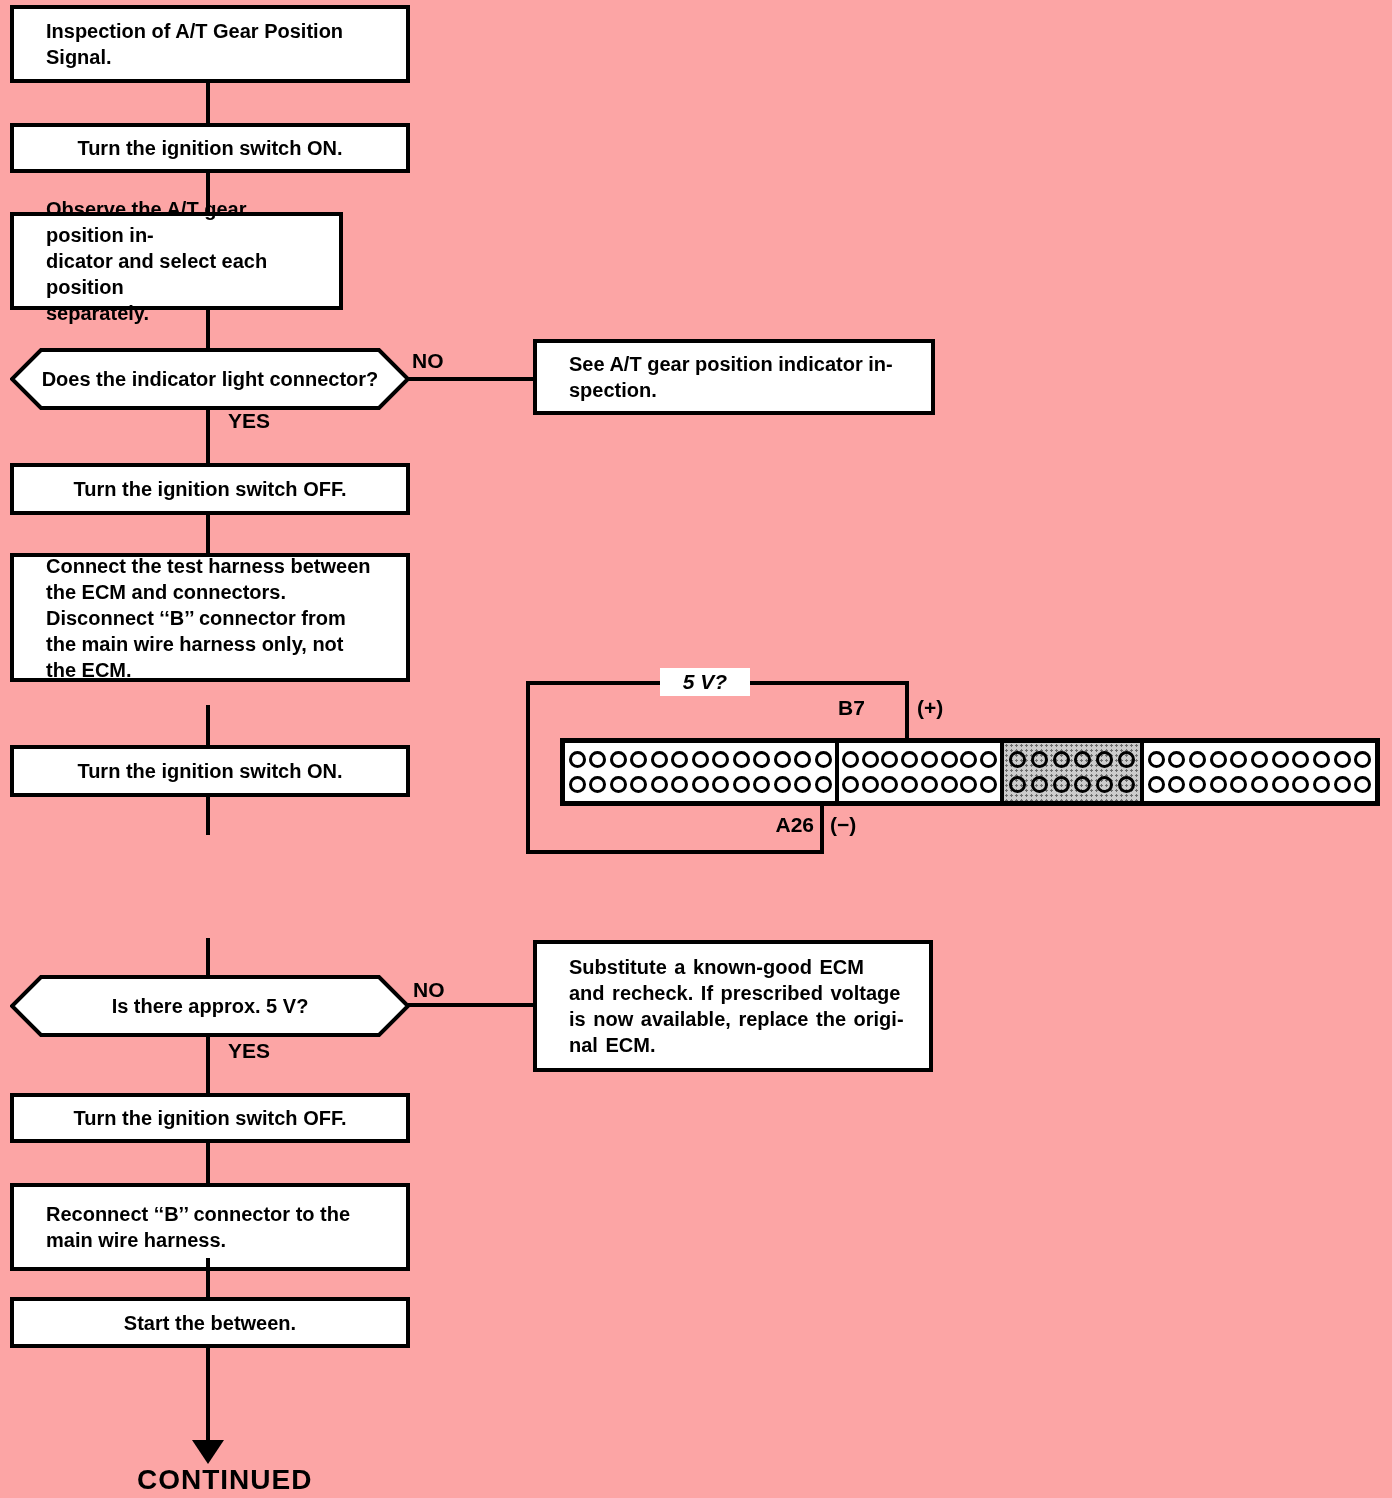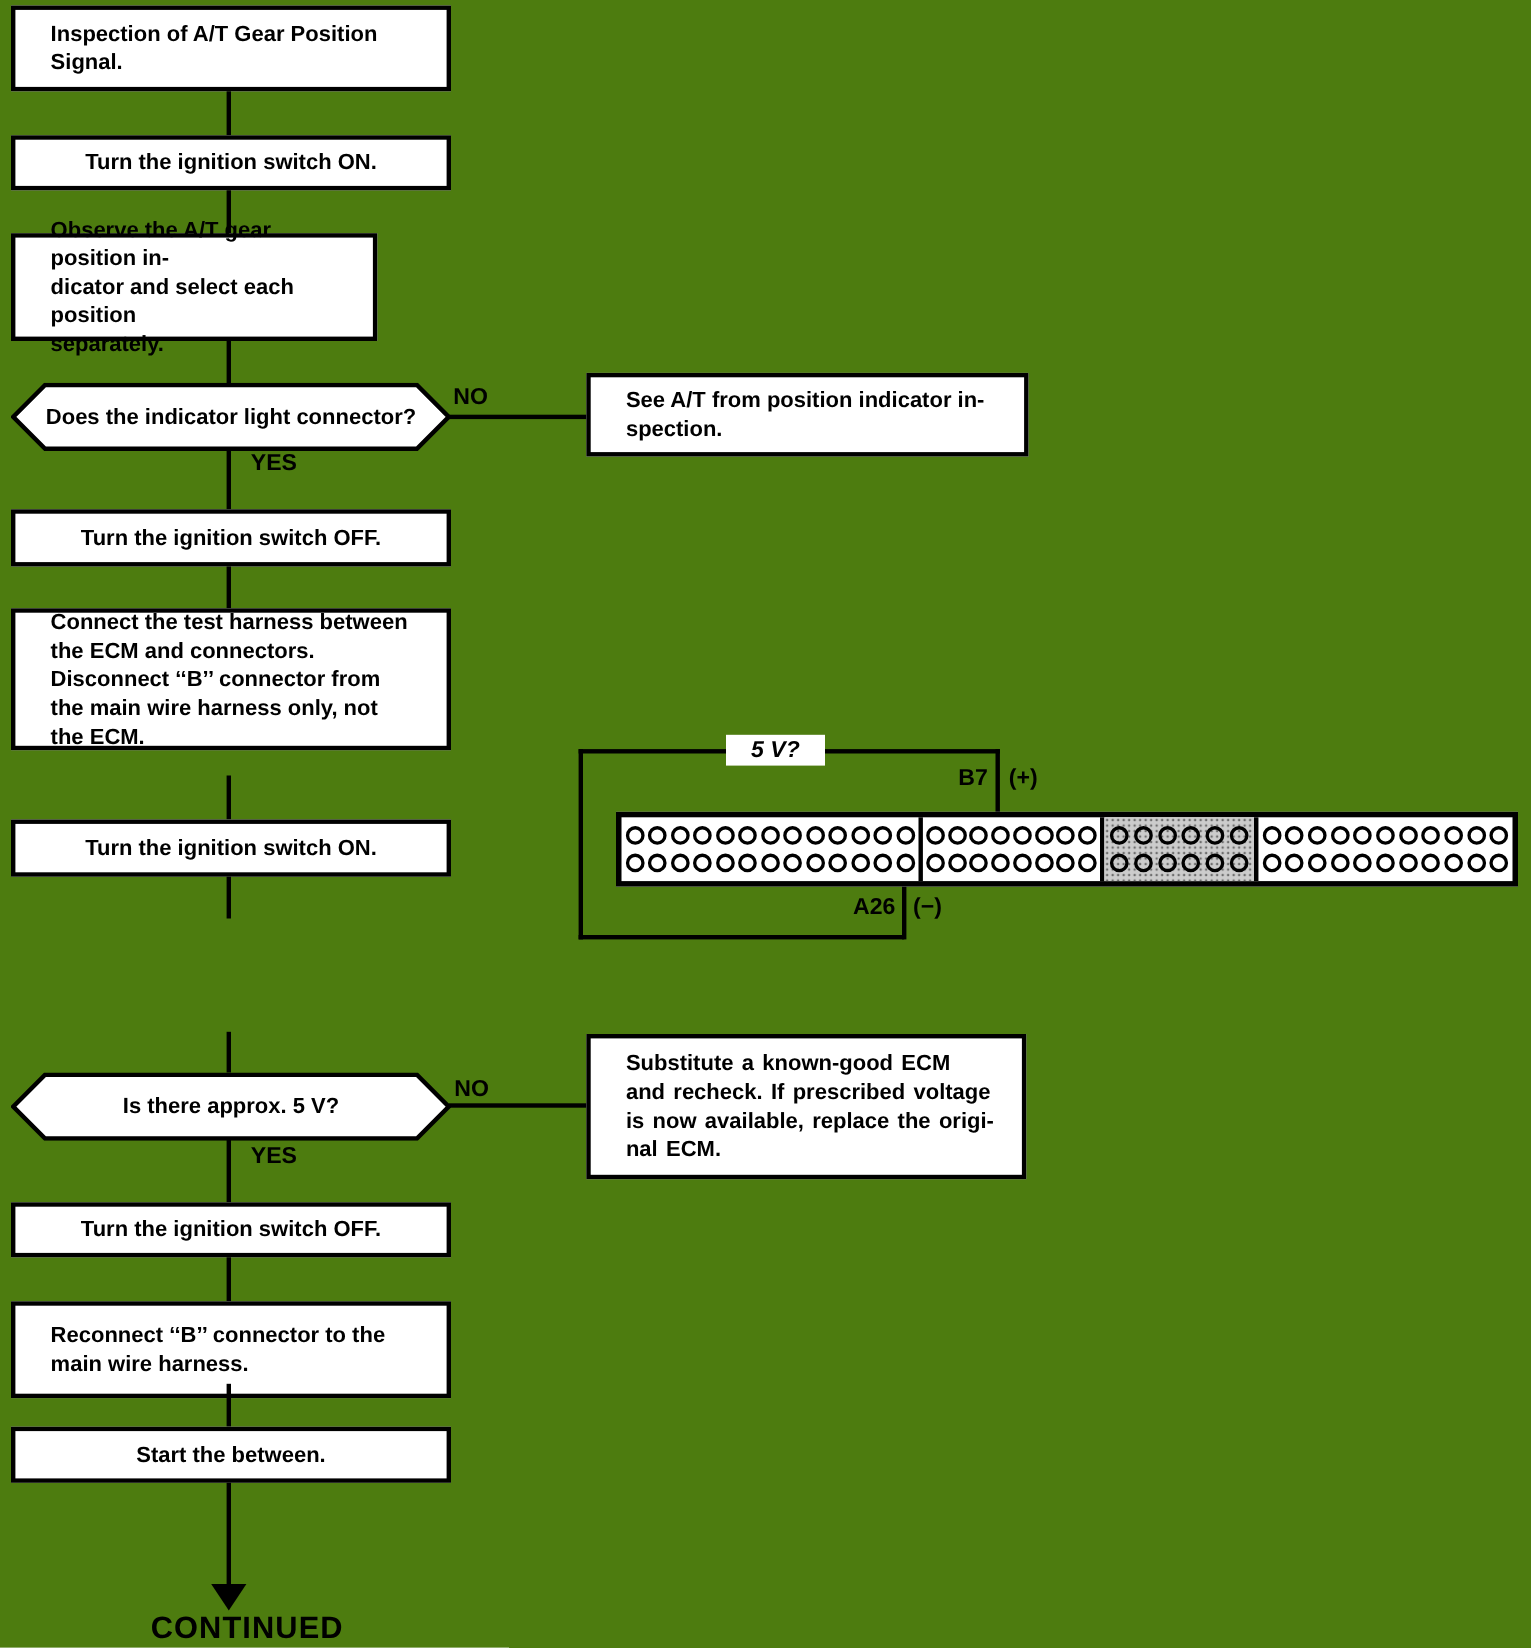--- a/index.html
+++ b/index.html
@@ -1,17 +1,17 @@
 <!DOCTYPE html>
 <html><head>
 <meta charset="utf-8">
 <style>
   html,body{margin:0;padding:0;background:#fff;}
   #canvas{
-    position:relative;width:1392px;height:1498px;background:#4d7c0f;
+    position:relative;width:1392px;height:1498px;background:#fca5a5;
     font-family:"Liberation Sans","DejaVu Sans",sans-serif;
     font-weight:bold;color:#000;
   }
   .box{
     position:absolute;border:4px solid #000;background:#fff;
     box-sizing:border-box;display:flex;align-items:center;
     white-space:pre-line;font-size:20px;line-height:26px;
   }
   .box.center{justify-content:center;text-align:center;padding:0 10px;}
   .box.left{padding-left:32px;padding-right:16px;text-align:left;}
@@ -86,21 +86,21 @@
   <div class="hexwrap" style="left:10px;top:348px;width:400px;height:62px;">
     <svg width="400" height="62" viewBox="0 0 400 62">
       <polygon points="31,2 369,2 398,31 369,60 31,60 2,31" fill="#ffffff" stroke="#000000" stroke-width="4"></polygon>
     </svg>
     <div class="hexlabel">Does the indicator light connector?</div>
   </div>
 
   <div class="lbl" style="left:412px;top:350px;">NO</div>
   <div class="hline" style="left:408px;top:377px;width:129px;"></div>
 
-  <div class="box left" style="left:533px;top:339px;width:402px;height:76px;">See A/T from position indicator in-
+  <div class="box left" style="left:533px;top:339px;width:402px;height:76px;">See A/T gear position indicator in-
 spection.</div>
 
   <div class="lbl" style="left:228px;top:410px;">YES</div>
   <div class="vline" style="left:206px;top:408px;height:55px;"></div>
 
   <div class="box center" style="left:10px;top:463px;width:400px;height:52px;">Turn the ignition switch OFF.</div>
 
   <div class="vline" style="left:206px;top:515px;height:38px;"></div>
 
   <div class="box left" style="left:10px;top:553px;width:400px;height:129px;">Connect the test harness between
@@ -151,21 +151,21 @@
   <div class="arrowhead" style="left:192px;top:1440px;"></div>
   <div class="continued" style="left:137px;top:1464px;">CONTINUED</div>
 
   <div class="hline" style="left:526px;top:681px;width:383px;"></div>
   <div class="vlabel5" style="left:660px;top:668px;width:90px;font-style:italic;">5 V?</div>
 
   <div class="vline" style="left:526px;top:681px;height:173px;"></div>
   <div class="hline" style="left:526px;top:850px;width:296px;"></div>
 
   <div class="vline" style="left:905px;top:681px;height:70px;"></div>
-  <div class="lbl" style="left:838px;top:697px;width:60px;text-align:right;">B7</div>
+  <div class="lbl" style="left:838px;top:697px;width:60px;text-align:left;">B7</div>
   <div class="lbl" style="left:917px;top:697px;">(+)</div>
 
   <div class="vline" style="left:820px;top:793px;height:61px;"></div>
   <div class="lbl" style="left:744px;top:814px;width:70px;text-align:right;">A26</div>
   <div class="lbl" style="left:830px;top:814px;">(−)</div>
 
   <div class="connector">
     <div class="sec sec-0">
         <div class="pin-row">
           <span class="pin"></span>

